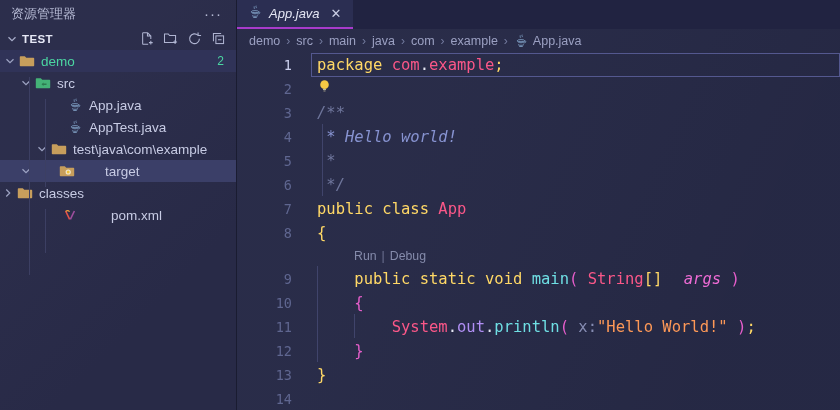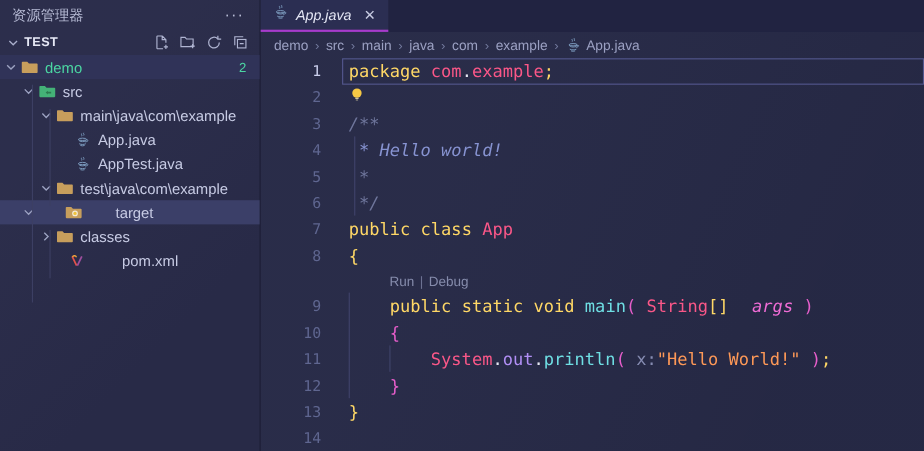--- a/index.html
+++ b/index.html
@@ -135,33 +135,20 @@
             </svg>
           </span>
           <span class="tree-icon">
             <svg width="16" height="16" viewBox="0 0 16 16">
               <path d="M1.5 3.2h4.3l1.5 1.6h7.2c.4 0 .7.3.7.6v7.2c0 .4-.3.7-.7.7H1.5c-.4 0-.7-.3-.7-.7V3.9c0-.4.3-.7.7-.7z" fill="#44b277"></path>
               <path d="M6.5 9.2l2-1.8v1h3v1.6h-3v1z" fill="#2c7a50"></path>
             </svg>
           </span>
           <span class="tree-label">src</span>
         </div>
-        <div class="tree-row" style="padding-left: 34px;">
-          <span class="tree-chevron">
-            <svg width="14" height="14" viewBox="0 0 16 16">
-              <path d="M4 6l4 4 4-4" fill="none" stroke="#9da3c2" stroke-width="1.4"></path>
-            </svg>
-          </span>
-          <span class="tree-icon">
-            <svg width="16" height="16" viewBox="0 0 16 16">
-              <path d="M1.5 3.2h4.3l1.5 1.6h7.2c.4 0 .7.3.7.6v7.2c0 .4-.3.7-.7.7H1.5c-.4 0-.7-.3-.7-.7V3.9c0-.4.3-.7.7-.7z" fill="#c79e5c"></path>
-            </svg>
-          </span>
-          <span class="tree-label">main\java\com\example</span>
-        </div>
         <div class="tree-row" style="padding-left: 50px;">
           <span class="tree-chevron">
             <svg width="14" height="14" viewBox="0 0 16 16"></svg>
           </span>
           <span class="tree-icon">
             <svg width="14" height="14" viewBox="0 0 16 16">
               <path d="M7.1 1.6c-.9 1 .9 1.5 0 2.8M9.3.8c-.9 1 .9 1.5 0 2.8" fill="none" stroke="#7d9cc0" stroke-width="1"></path>
               <ellipse cx="8" cy="7.6" rx="4.1" ry="1.2" fill="none" stroke="#7d9cc0" stroke-width="1"></ellipse>
               <path d="M3.9 7.6c0 3.2 8.2 3.2 8.2 0M12.1 8.3c1.5-.3 2.4.4 1 1.3-.6.4-1.6.6-2.3.7M4.6 12.2c2 1 4.8 1 6.8 0M5.8 14c1.4.5 3 .5 4.4 0" fill="none" stroke="#7d9cc0" stroke-width="1"></path>
             </svg>
@@ -202,21 +189,21 @@
           </span>
           <span class="tree-icon">
             <svg width="16" height="16" viewBox="0 0 16 16">
               <path d="M1.5 3.2h4.3l1.5 1.6h7.2c.4 0 .7.3.7.6v7.2c0 .4-.3.7-.7.7H1.5c-.4 0-.7-.3-.7-.7V3.9c0-.4.3-.7.7-.7z" fill="#c79e5c"></path>
               <circle cx="9.2" cy="9" r="2.6" fill="#f3e9d2"></circle>
               <circle cx="9.2" cy="9" r="1.5" fill="#f0c23c"></circle>
             </svg>
           </span>
           <span class="tree-label">target</span>
         </div>
-        <div class="tree-row" style="padding-left: 34px;">
+        <div class="tree-row" style="">
           <span class="tree-chevron">
             <svg width="14" height="14" viewBox="0 0 16 16">
               <path d="M6 4l4 4-4 4" fill="none" stroke="#9da3c2" stroke-width="1.4"></path>
             </svg>
           </span>
           <span class="tree-icon">
             <svg width="16" height="16" viewBox="0 0 16 16">
               <path d="M1.5 3.2h4.3l1.5 1.6h7.2c.4 0 .7.3.7.6v7.2c0 .4-.3.7-.7.7H1.5c-.4 0-.7-.3-.7-.7V3.9c0-.4.3-.7.7-.7z" fill="#c79e5c"></path>
             </svg>
           </span>

